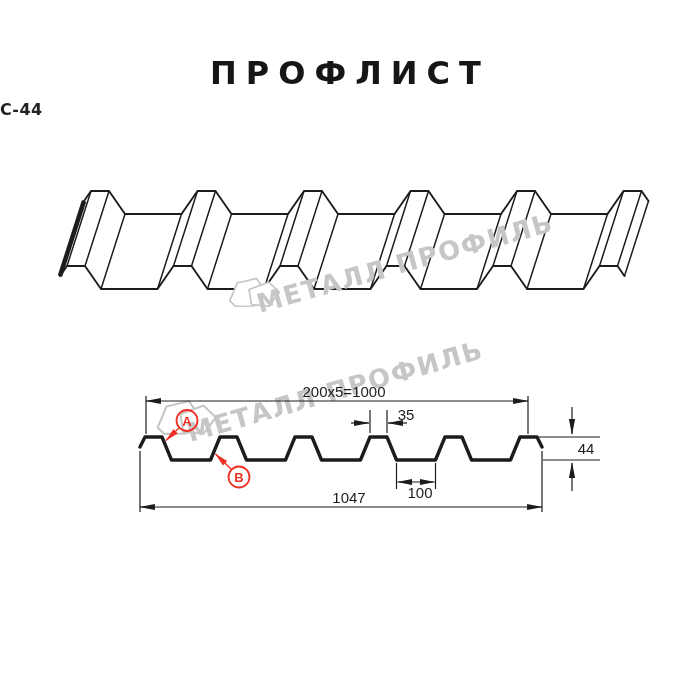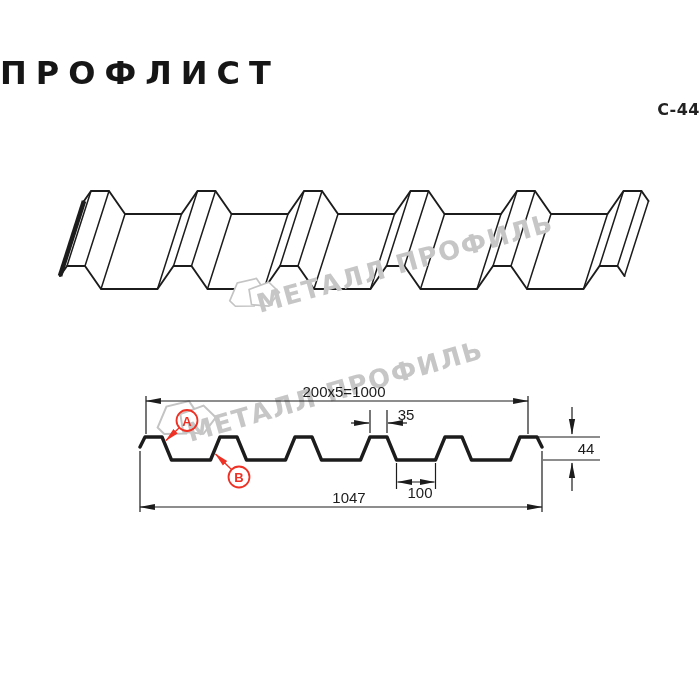--- a/index.html
+++ b/index.html
@@ -1,21 +1,21 @@
 <!DOCTYPE html>
 <html><head>
 <meta charset="utf-8">
 <style>
   html,body{margin:0;padding:0;background:#ffffff;}
   .page{position:relative;width:700px;height:700px;background:#fff;overflow:hidden;
         font-family:"Liberation Sans",sans-serif;color:#1c1c1c;}
-  .title{position:absolute;top:54px;left:0;width:700px;
+  .title{position:absolute;top:54px;left:0;width:700px;text-align:center;
          font-family:"DejaVu Sans",sans-serif;font-size:32px;font-weight:800;
          letter-spacing:9px;color:#161616;white-space:nowrap;}
-  .subtitle{position:absolute;top:100px;left:0;width:700px;text-align:right;
+  .subtitle{position:absolute;top:100px;left:0;width:700px;text-align:left;
             font-family:"DejaVu Sans",sans-serif;font-size:16px;font-weight:600;
             letter-spacing:.5px;color:#222;}
   .footer-note{position:absolute;top:620px;left:0;width:700px;text-align:center;
                font-size:18px;font-weight:700;letter-spacing:.2px;color:#2e2e2e;}
   svg{position:absolute;overflow:visible;}
   .svg3d{left:55px;top:184px;}
   .svg2d{left:125px;top:382px;}
   
   .w3{stroke:#1c1c1c;stroke-width:1.5;fill:none;stroke-linejoin:round;stroke-linecap:round;}
   .edge3{stroke:#1c1c1c;stroke-width:1.9;fill:none;stroke-linejoin:round;stroke-linecap:round;}

